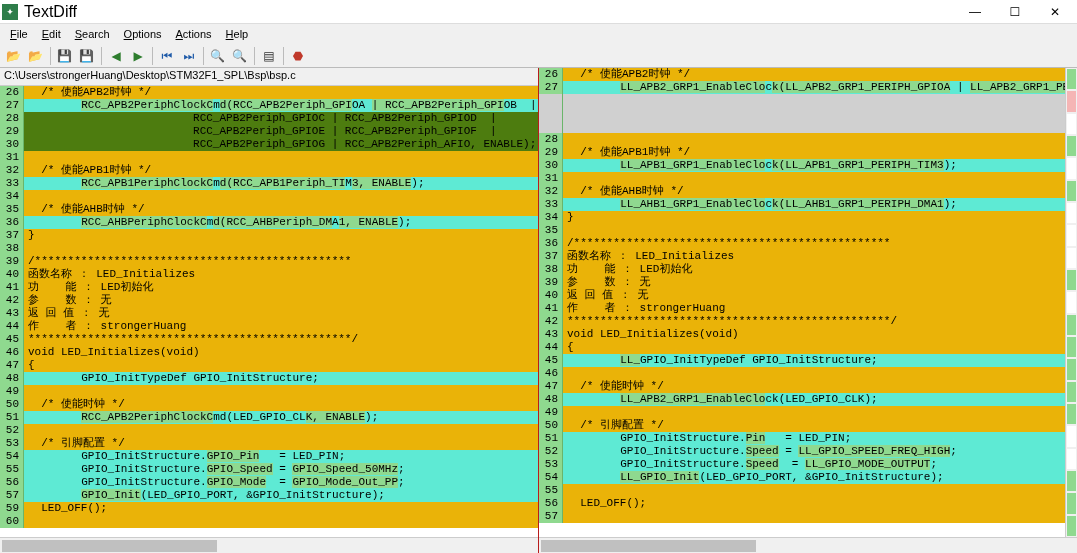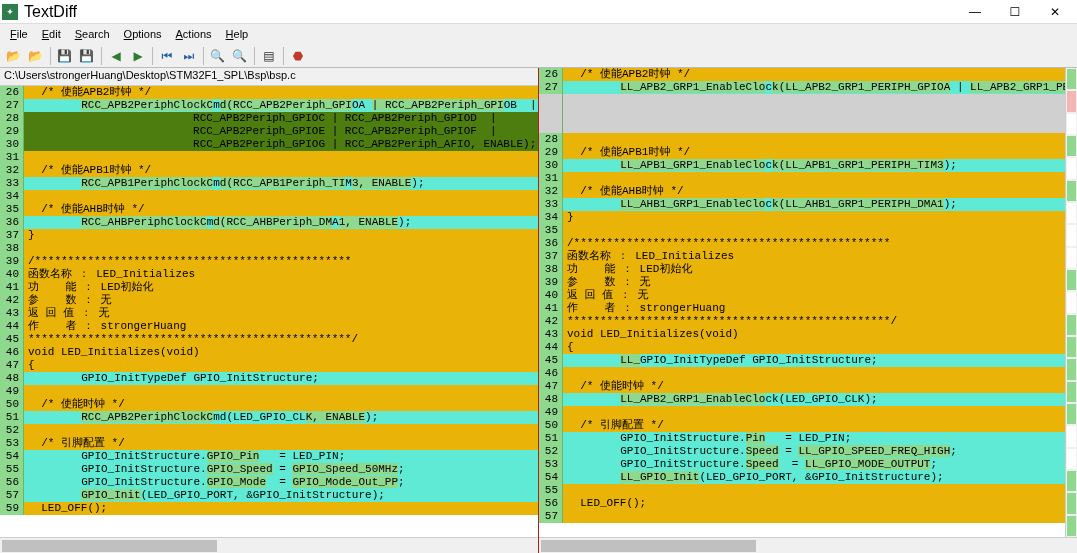--- a/index.html
+++ b/index.html
@@ -111,20 +111,21 @@
           <div class="line"><div class="lnum">49</div><div class="ltxt bg-white"></div></div>
           <div class="line"><div class="lnum">50</div><div class="ltxt bg-white">  /* 使能时钟 */</div></div>
           <div class="line"><div class="lnum">51</div><div class="ltxt bg-green">  <span class="hl">RCC_APB2PeriphClockC</span>md(LED_GPIO_CL<span class="hl">K, ENABLE</span>);</div></div>
           <div class="line"><div class="lnum">52</div><div class="ltxt bg-white"></div></div>
           <div class="line"><div class="lnum">53</div><div class="ltxt bg-white">  /* 引脚配置 */</div></div>
           <div class="line"><div class="lnum">54</div><div class="ltxt bg-green">  GPIO_InitStructure.<span class="hl">GPIO_Pin</span>   = LED_PIN;</div></div>
           <div class="line"><div class="lnum">55</div><div class="ltxt bg-green">  GPIO_InitStructure.<span class="hl">GPIO_Speed</span> = <span class="hl">GPIO_Speed_50MHz</span>;</div></div>
           <div class="line"><div class="lnum">56</div><div class="ltxt bg-green">  GPIO_InitStructure.<span class="hl">GPIO_Mode</span>  = <span class="hl">GPIO_Mode_Out_PP</span>;</div></div>
           <div class="line"><div class="lnum">57</div><div class="ltxt bg-green">  <span class="hl">GPIO_Init</span>(LED_GPIO_PORT, &amp;GPIO_InitStructure);</div></div>
           <div class="line"><div class="lnum">59</div><div class="ltxt bg-white">  LED_OFF();</div></div>
+          <div class="line"><div class="lnum">60</div><div class="ltxt bg-white"></div></div>
         </div>
     </div>
     <div class="scroll-h">
         <div class="thumb"></div>
       </div>
   </div>
   <div class="pane">
     <div class="codewrap">
       <div class="codearea" id="rightCode">
           <div class="line"><div class="lnum">26</div><div class="ltxt bg-white">  /* 使能APB2时钟 */</div></div>

